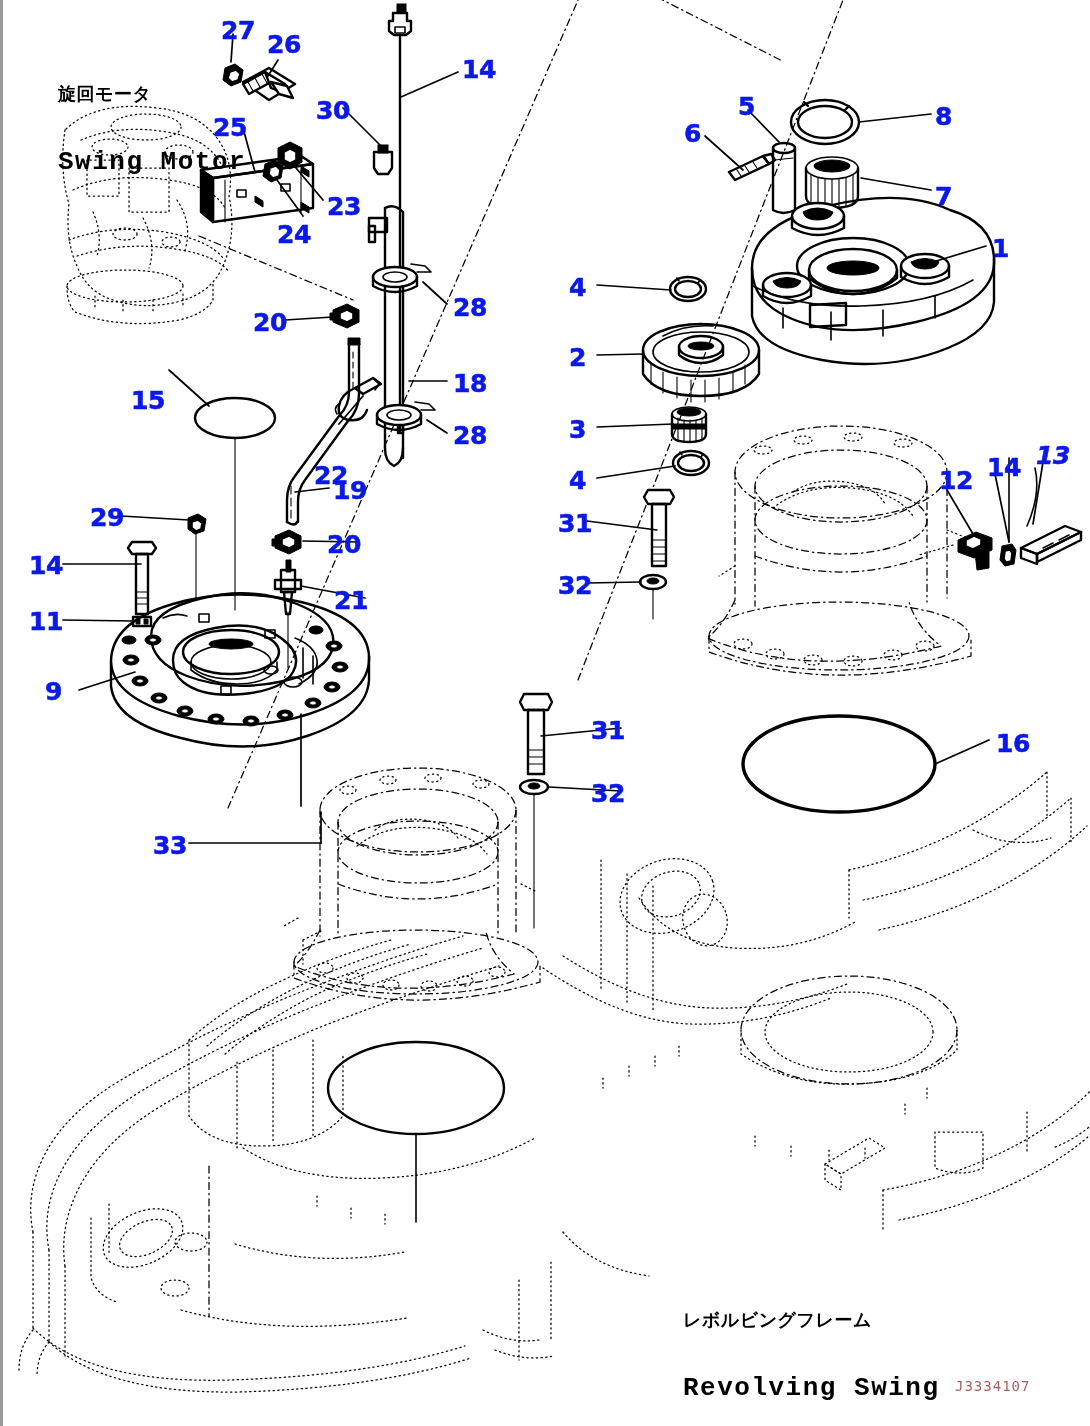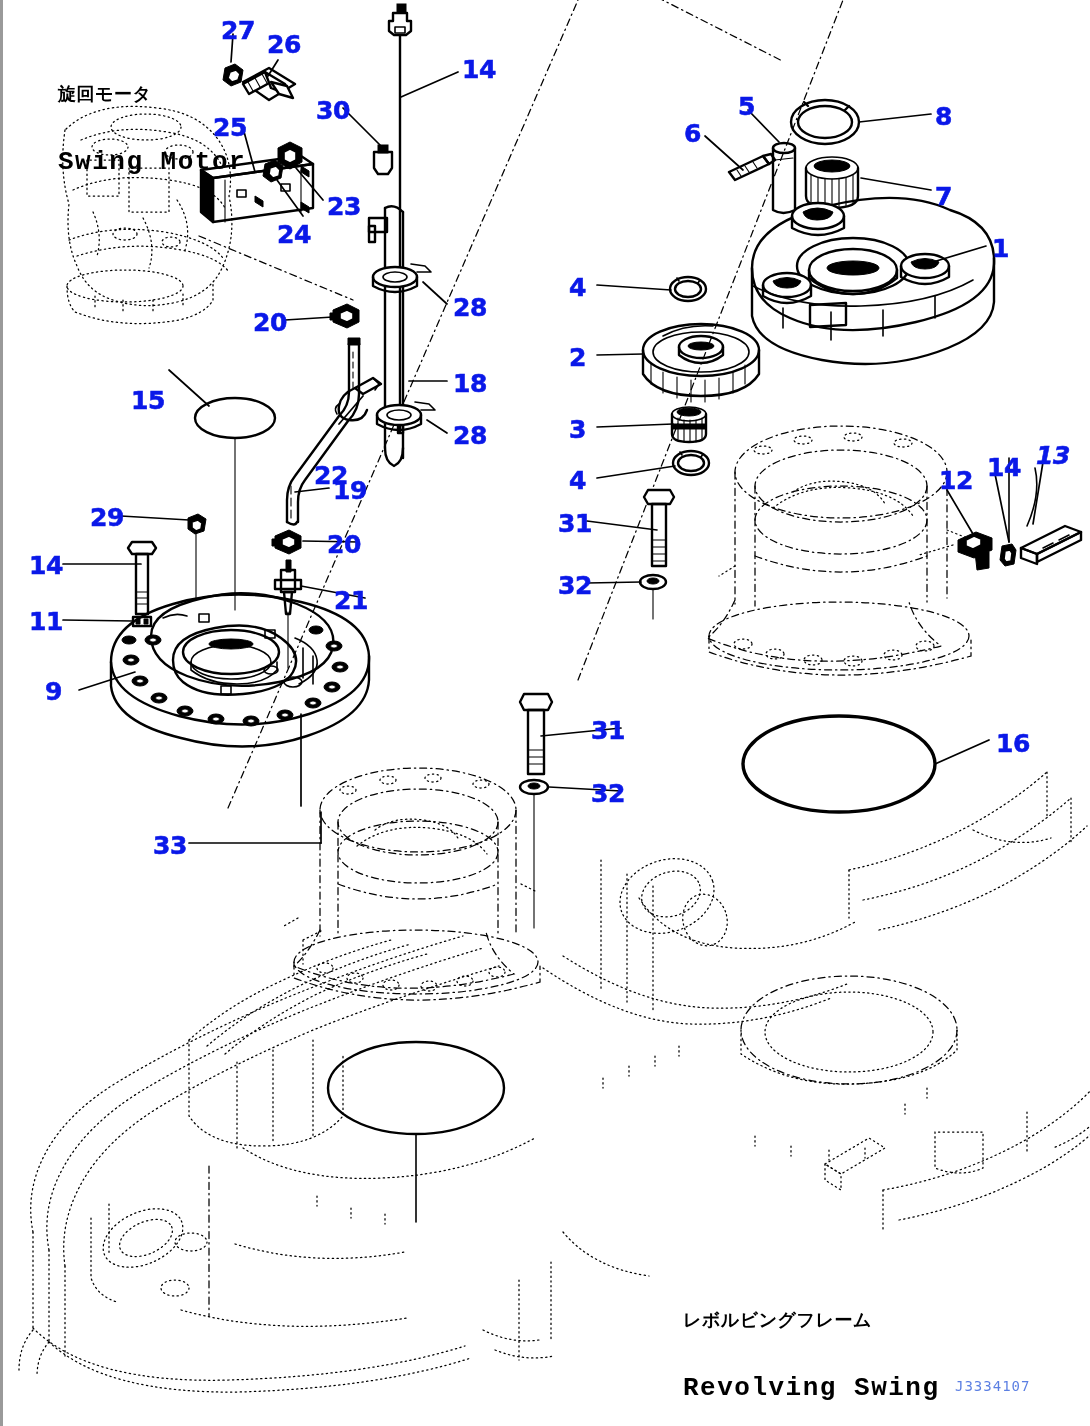--- a/index.html
+++ b/index.html
@@ -34,21 +34,21 @@
     font-size:19px;
     line-height:23px;
     white-space:pre;
     font-weight:bold;
     letter-spacing:1px;
   }
   .grouplabel .jp{font-size:18px;letter-spacing:0.5px;display:block;}
   .grouplabel .en{font-size:26px;letter-spacing:1.5px;display:block;font-family:Liberation Mono, monospace;}
   .drawcode{
     position:absolute;
-    color:#1d4ed8;
+    color:#7f1d1d;
     font-family:"DejaVu Sans Mono", monospace;
     font-size:14px;
     letter-spacing:1px;
     white-space:nowrap;
     opacity:.72;
   }
 </style>
 </head>
 <body>
 

